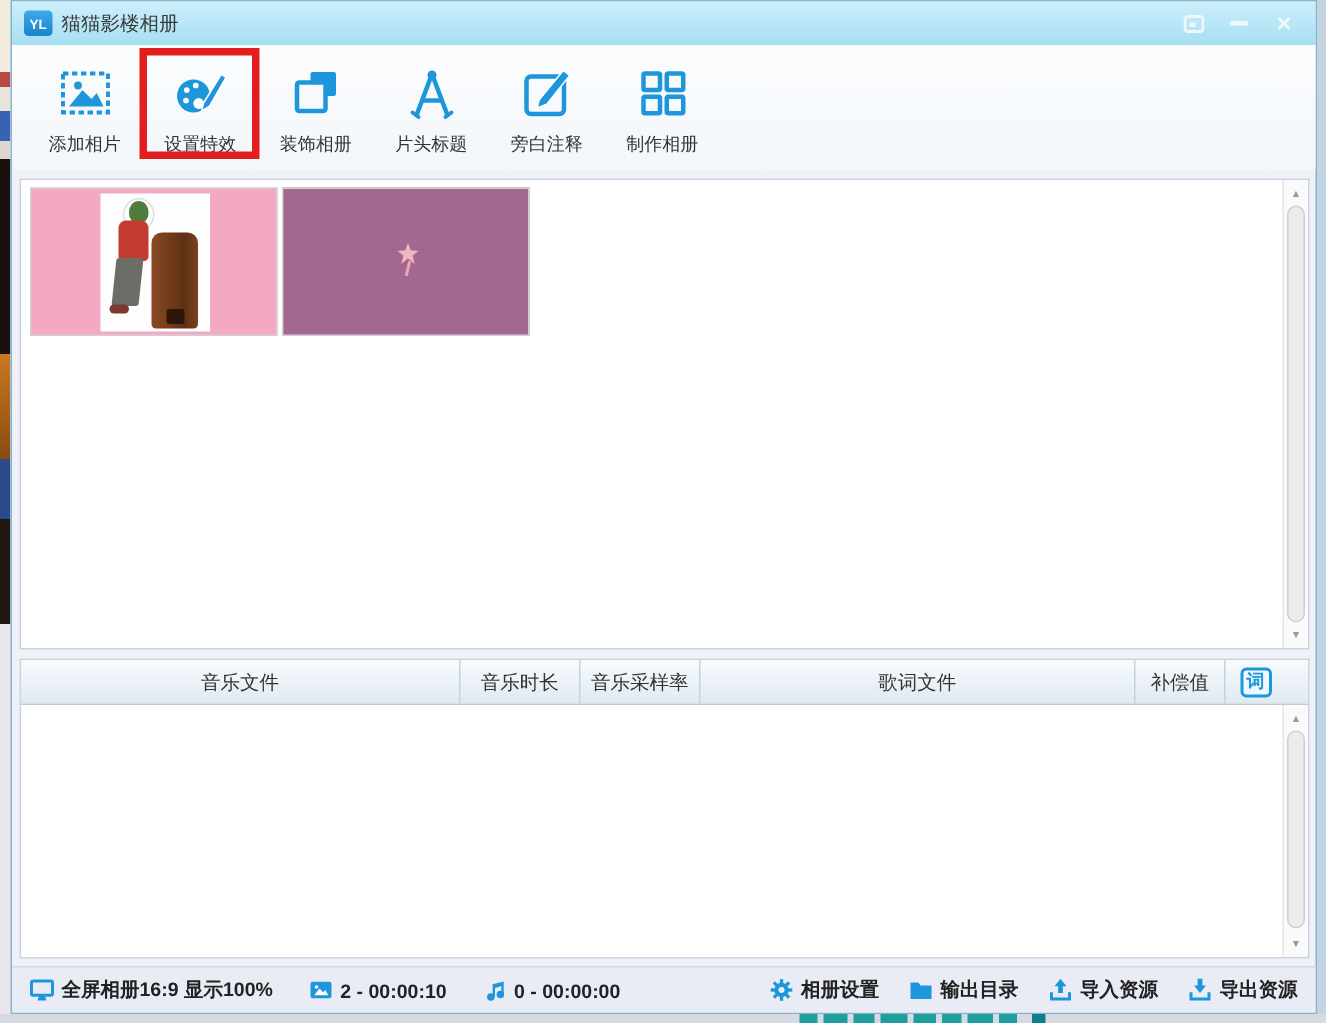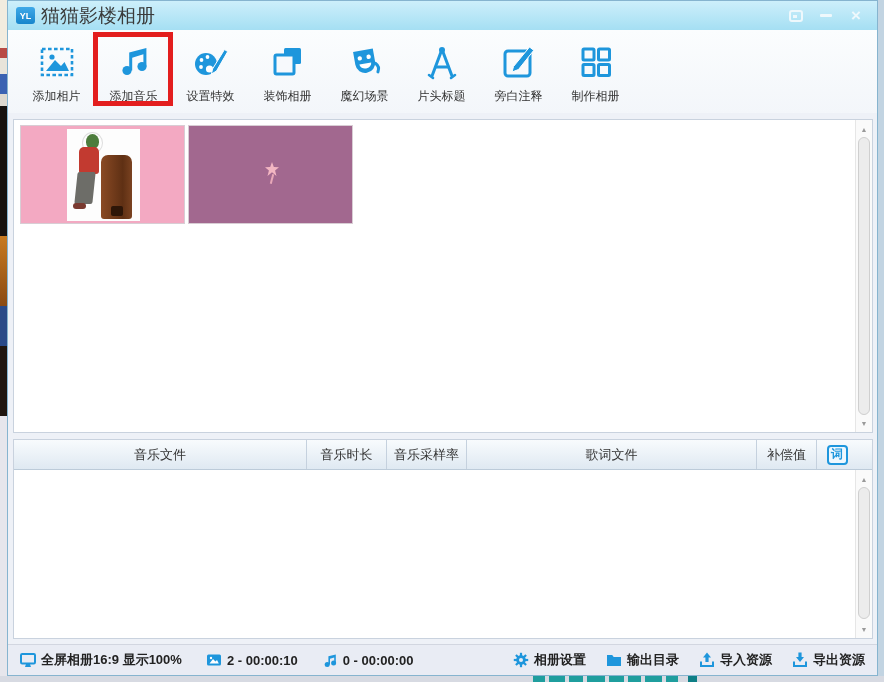--- a/index.html
+++ b/index.html
@@ -14,21 +14,21 @@
   .teal-marks { position:absolute; left:533px; top:0; height:6px; display:flex; gap:4px; }
   .teal-marks i { display:block; height:6px; background:#1f9e9e; }
   .teal-solid { position:absolute; left:688px; top:0; width:9px; height:6px; background:#0e7f86; }
 
   
   .window { position:absolute; left:7px; top:0; width:871px; height:676px; background:#eef1f7; border:1px solid #86b4cf; z-index:1; }
 
   
   .titlebar { height:29px; background:linear-gradient(#cdeffb,#a5dff3); display:flex; align-items:center; padding:0 6px 0 8px; }
   .app-badge { width:19px; height:17px; background:linear-gradient(#3fa9e8,#1785cc); border-radius:3px; color:#fff; font-size:9px; font-weight:bold; display:flex; align-items:center; justify-content:center; letter-spacing:0; }
-  .title-text { margin-left:6px; font-size:19px; color:#3a3a3a; }
+  .title-text { margin-left:6px; font-size:13px; color:#3a3a3a; }
   .win-controls { margin-left:auto; display:flex; align-items:center; }
   .win-btn { width:30px; height:20px; display:flex; align-items:center; justify-content:center; color:#eef8fc; cursor:default; }
   .min-bar { width:12px; height:3px; background:#eef8fc; border-radius:1px; }
   .close-x { font-size:17px; font-weight:bold; line-height:1; color:#eef8fc; }
 
   
   .toolbar { position:relative; height:83px; background:linear-gradient(#fbfdfe,#f3f6fa); display:flex; padding:4px 0 0 10px; }
   .tool-item { width:77px; display:flex; flex-direction:column; align-items:center; justify-content:center; gap:6px; cursor:pointer; }
   .tool-item svg { width:40px; height:40px; }
   .tool-label { font-size:12px; color:#333; white-space:nowrap; }
@@ -125,28 +125,20 @@
 
     <div class="tool-item">
       <svg viewBox="0 0 40 40">
         <rect x="5" y="7" width="30" height="26" fill="none" stroke="#1e96dc" stroke-width="2.6" stroke-dasharray="3.6 2.4"></rect>
         <circle cx="15" cy="15" r="2.6" fill="#1e96dc"></circle>
         <path d="M9 29 L18 18 L24 24 L27.5 20 L32 29 Z" fill="#1e96dc"></path>
       </svg>
       <span class="tool-label">添加相片</span>
     </div>
 
-    <div class="tool-item">
-      <svg viewBox="0 0 40 40">
-        <circle cx="13" cy="28.5" r="4.6" fill="#1e96dc"></circle>
-        <circle cx="28" cy="24.5" r="4.6" fill="#1e96dc"></circle>
-        <path d="M15.2 28.5 V10.5 L32.4 6 V24.5 h-3 V12.2 L18.2 15.8 V28.5 Z" fill="#1e96dc"></path>
-      </svg>
-      <span class="tool-label">添加音乐</span>
-    </div>
 
     <div class="tool-item">
       <svg viewBox="0 0 40 40">
         <circle cx="15" cy="22" r="11" fill="#1e96dc"></circle>
         <circle cx="10.5" cy="18" r="1.9" fill="#fff"></circle>
         <circle cx="16.5" cy="15" r="1.9" fill="#fff"></circle>
         <circle cx="10" cy="25" r="1.9" fill="#fff"></circle>
         <circle cx="18.5" cy="27" r="3.6" fill="#fff"></circle>
         <path d="M21.5 27 L33.5 7.5 l3.2 2.1 L25.5 29 l-5 3 Z" fill="#1e96dc" stroke="#fff" stroke-width="1"></path>
       </svg>
@@ -155,32 +147,20 @@
 
 
     <div class="tool-item">
       <svg viewBox="0 0 40 40">
         <rect x="16" y="6" width="17" height="16" rx="1.5" fill="#1e96dc"></rect>
         <rect x="7" y="13" width="19" height="19" rx="1.5" fill="#f7f9fc" stroke="#1e96dc" stroke-width="3"></rect>
       </svg>
       <span class="tool-label">装饰相册</span>
     </div>
 
-    <div class="tool-item">
-      <svg viewBox="0 0 40 40">
-        <g transform="rotate(-10 20 20)">
-          <path d="M10 8 h20 v13 a10 10 0 0 1 -20 0 Z" fill="#1e96dc"></path>
-          <circle cx="15.5" cy="15.5" r="2.2" fill="#fff"></circle>
-          <circle cx="24.5" cy="15.5" r="2.2" fill="#fff"></circle>
-          <path d="M14 21.5 a6 5 0 0 0 12 0 Z" fill="#fff"></path>
-          <path d="M30 23 q4 4 1 9" fill="none" stroke="#1e96dc" stroke-width="3" stroke-linecap="round"></path>
-        </g>
-      </svg>
-      <span class="tool-label">魔幻场景</span>
-    </div>
 
     <div class="tool-item">
       <svg viewBox="0 0 40 40">
         <path d="M19 10 L10 34 M21 10 L30 34" stroke="#1e96dc" stroke-width="3" stroke-linecap="round"></path>
         <path d="M13.5 25 H26.5" stroke="#1e96dc" stroke-width="3" stroke-linecap="round"></path>
         <circle cx="20" cy="8" r="3" fill="#1e96dc"></circle>
         <path d="M7 33 l4 3 M33 33 l-4 3" stroke="#1e96dc" stroke-width="2.6" stroke-linecap="round"></path>
       </svg>
       <span class="tool-label">片头标题</span>
     </div>

